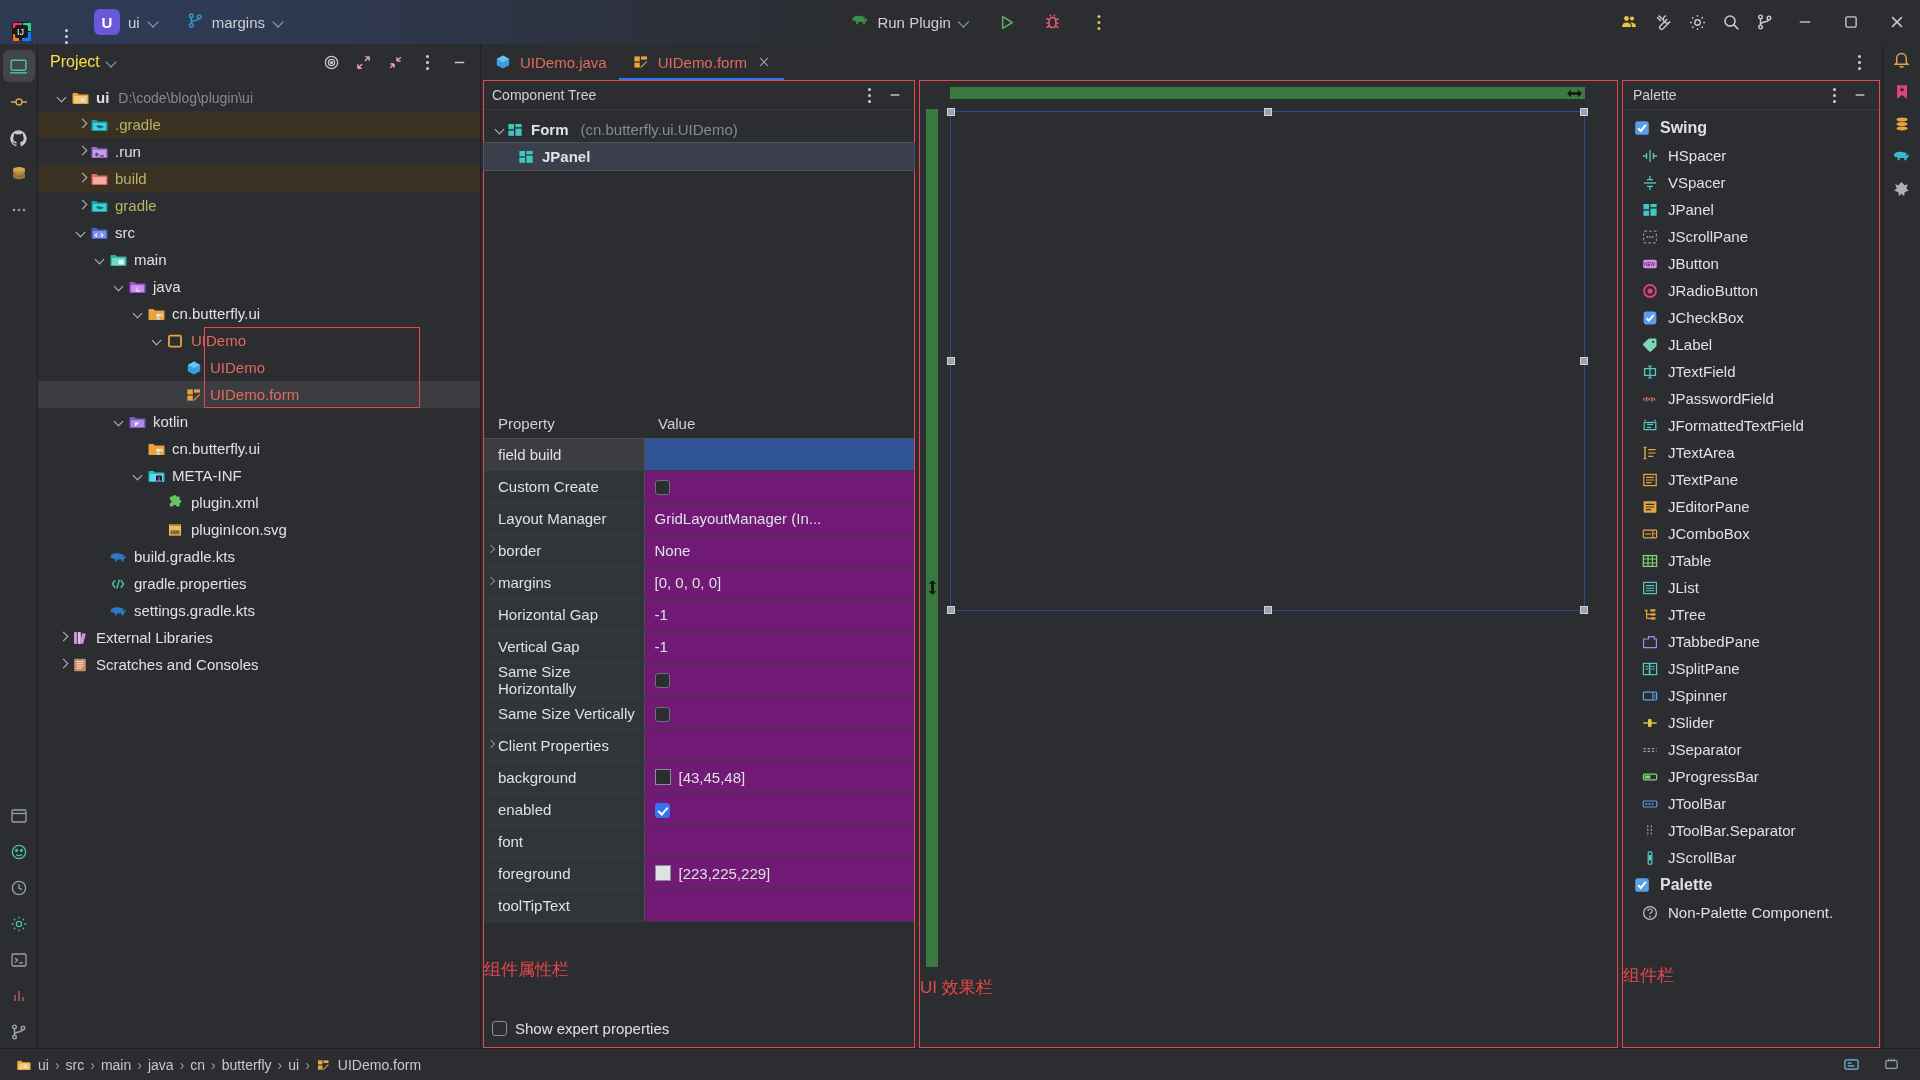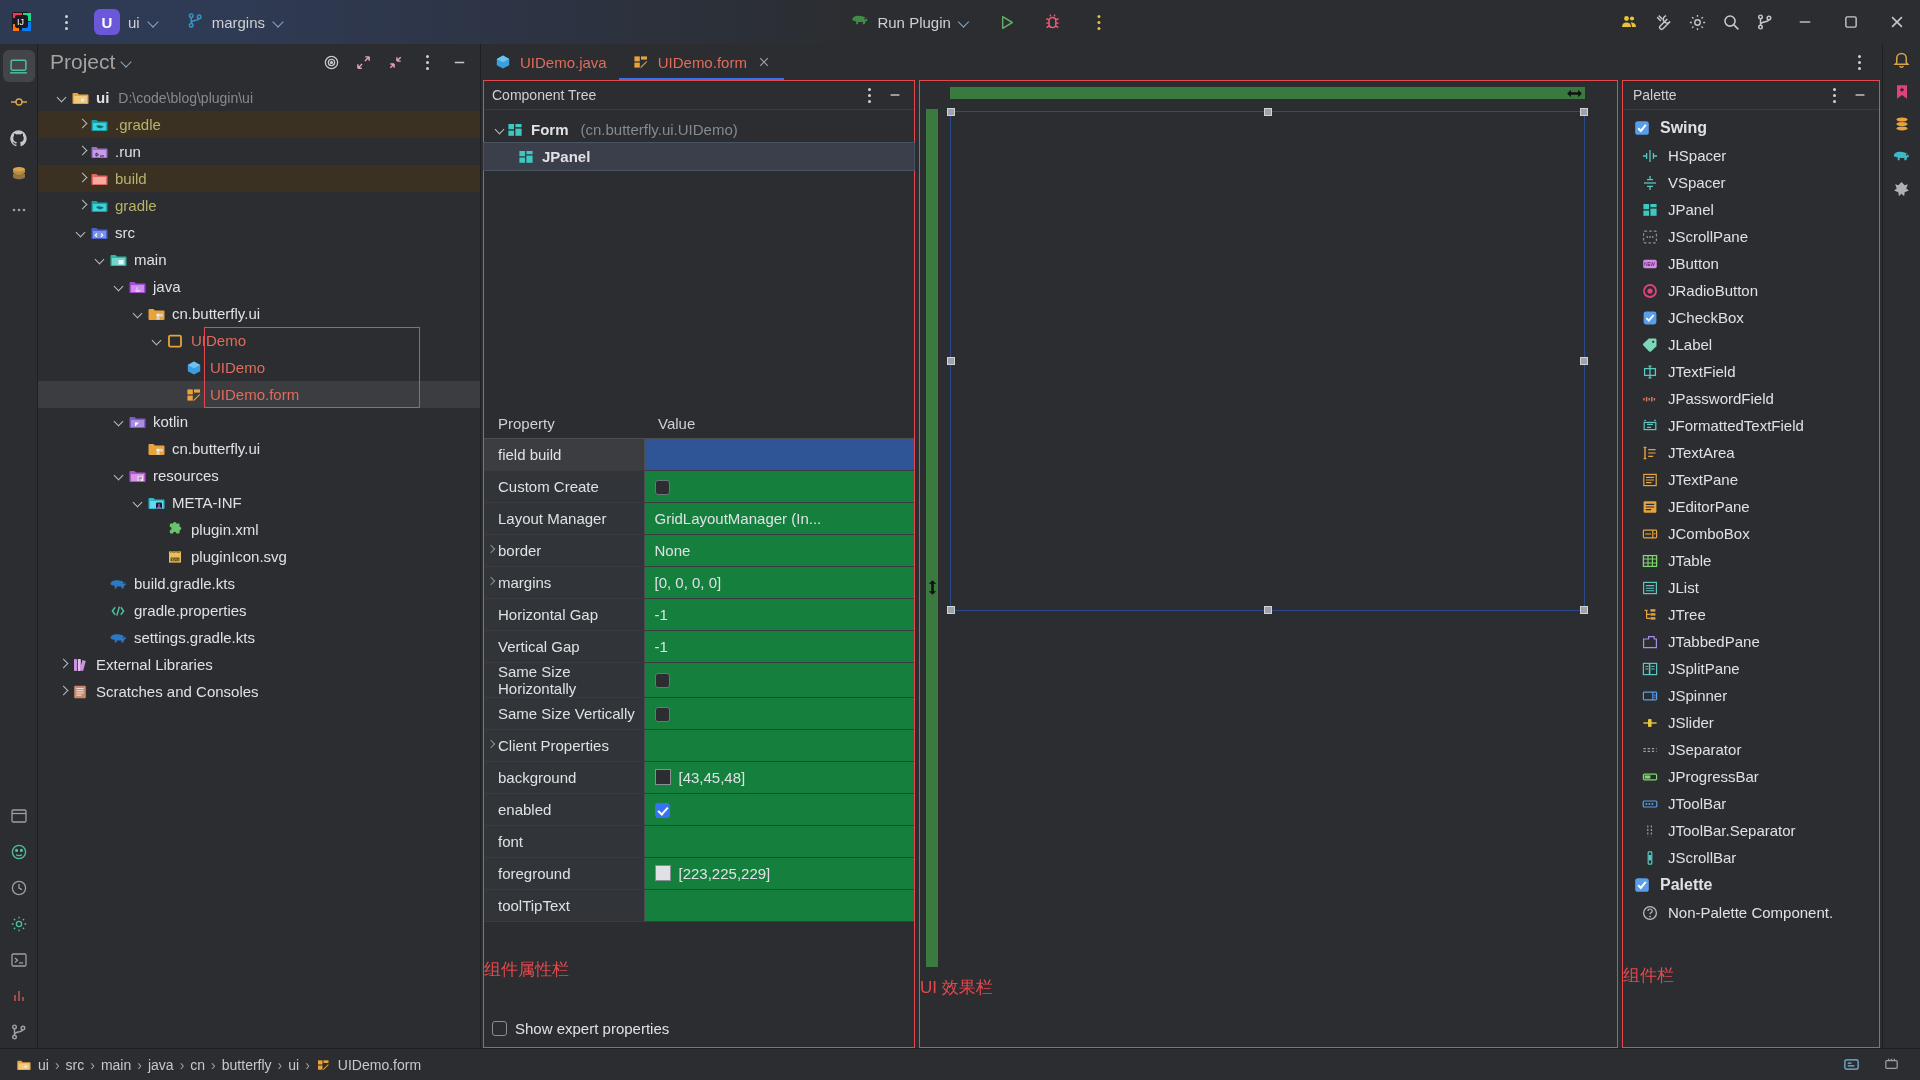--- a/index.html
+++ b/index.html
@@ -10,21 +10,21 @@
     font-family:"Liberation Sans", sans-serif;
     font-size:16px;
     -webkit-font-smoothing:antialiased;
   }
   
   #titlebar{
     height:44px; width:100%;
     background:linear-gradient(90deg,#2e3a52 0%,#2f3b54 12%,#2d3445 26%,#2b2d30 45%,#2b2d30 100%);
     display:flex; align-items:center; gap:0px; position:relative;
   }
-  .tb-ico{ width:44px; height:44px; display:flex; align-items:center; justify-content:center; }
+  .tb-ico{ width:44px; height:44px; display:flex; align-items:flex-end; justify-content:center; }
   .proj-chip{
     display:flex;align-items:center;gap:8px;padding:0 6px;height:32px;border-radius:6px;cursor:default;
   }
   .proj-square{
     width:26px;height:26px;border-radius:6px;background:#6b57d9;color:#fff;
     display:flex;align-items:center;justify-content:center;font-size:15px;font-weight:600;
   }
   .tb-text{ color:#ced0d6; font-size:15px; }
   .chev{ width:11px;height:11px;display:inline-block;position:relative;}
   .chev:before{content:"";position:absolute;left:1px;top:1px;width:7px;height:7px;border-right:1.6px solid #8aa7c4;border-bottom:1.6px solid #8aa7c4;transform:rotate(45deg);}
@@ -51,21 +51,21 @@
   }
   #rail .r-ico{width:32px;height:32px;display:flex;align-items:center;justify-content:center;border-radius:6px;}
   #rail .r-ico.active{background:#43454a;}
   #rail .spacer{flex:1;}
 
   
   #project{ width:443px; background:#2b2d30; border-right:1px solid #1e1f22; display:flex;flex-direction:column;}
   .panel-head{
     height:36px;display:flex;align-items:center;padding:0 8px 0 12px;gap:6px;flex-shrink:0;
   }
-  .panel-title{font-size:21px;color:#a3a3a3;}
+  .panel-title{font-size:16px;color:#fde047;}
   .ph-spacer{flex:1;}
   .ph-ico{width:26px;height:26px;display:flex;align-items:center;justify-content:center;border-radius:4px;}
   #tree{flex:1;overflow:hidden;padding-top:4px;font-size:15px;}
   .trow{display:flex;align-items:center;height:27px;padding-right:6px;white-space:nowrap;}
   .trow .tw{width:16px;height:16px;display:flex;align-items:center;justify-content:center;flex-shrink:0;}
   .tw .arrow{width:9px;height:9px;position:relative;display:block;}
   .tw .arrow.right:before{content:"";position:absolute;left:2px;top:0px;width:6px;height:6px;border-right:1.7px solid #b9bcc2;border-bottom:1.7px solid #b9bcc2;transform:rotate(-45deg);}
   .tw .arrow.down:before{content:"";position:absolute;left:0px;top:1px;width:6px;height:6px;border-right:1.7px solid #b9bcc2;border-bottom:1.7px solid #b9bcc2;transform:rotate(45deg);}
   .ticon{width:20px;height:18px;margin-right:6px;flex-shrink:0;display:flex;align-items:center;justify-content:center;}
   .tlabel{font-size:15px;}
@@ -97,21 +97,21 @@
 
   
   #props{flex:1;display:flex;flex-direction:column;min-height:0;}
   .ptable{width:100%;border-collapse:collapse;table-layout:fixed;font-size:15px;}
   .ptable th{
     text-align:left;font-weight:400;color:#cdd0d5;font-size:15px;height:28px;
     padding-left:14px;background:#2b2d30;border-bottom:1px solid #4b4d51;
   }
   .ptable td{height:32px;border-bottom:1px solid #393b40;color:#dfe1e5;}
   .ptable td.pname{padding-left:14px;background:#313438;border-right:1px solid #4b4d51;position:relative;}
-  .ptable td.pval{padding-left:10px;background:#15803d;}
+  .ptable td.pval{padding-left:10px;background:#701a75;}
   .ptable tr.selrow td.pname{background:#3b3d41;}
   .ptable tr.selrow td.pval{background:#2f5596;}
   .expander{position:absolute;left:2px;top:50%;transform:translateY(-50%);width:10px;height:10px;}
   .expander:before{content:"";position:absolute;left:2px;top:1px;width:5px;height:5px;border-right:1.5px solid #8d9096;border-bottom:1.5px solid #8d9096;transform:rotate(-45deg);}
   .cbox{width:15px;height:15px;border:1px solid #6f737a;border-radius:3px;background:#2b2d30;display:inline-block;vertical-align:middle;}
   .cbox.on{background:#3574f0;border-color:#3574f0;position:relative;}
   .cbox.on:after{content:"";position:absolute;left:4px;top:1px;width:4px;height:8px;border-right:2px solid #fff;border-bottom:2px solid #fff;transform:rotate(42deg);}
   .swatch{width:16px;height:16px;border:1px solid #8a8d93;display:inline-block;vertical-align:middle;margin-right:8px;}
   .pval-flex{display:flex;align-items:center;}
   .annot{color:#e5484d;font-size:17px;}
@@ -580,35 +580,20 @@
           <span class="tw"></span>
           <span class="ticon">
             <svg width="18" height="18" viewBox="0 0 18 18">
               <path d="M1.5 4 h5 l1.4 1.6 h8.6 a1 1 0 0 1 1 1 v7.4 a1 1 0 0 1-1 1 h-14 a1 1 0 0 1-1-1 v-9 a1 1 0 0 1 1-1 z" fill="#e8a33d"></path>
               <rect x="9.6" y="8.8" width="3" height="2.8" fill="#f4f4f4"></rect>
               <rect x="13.2" y="8.8" width="2.6" height="2.8" fill="#d8d8d8"></rect>
               <rect x="9.6" y="12.2" width="3" height="2.4" fill="#d8d8d8"></rect>
             </svg>
           </span>
           <span class="tlabel">cn.butterfly.ui</span>
-        </div>
-        <div class="trow">
-          <span style="display:inline-block;width:73px;flex-shrink:0"></span>
-          <span class="tw">
-            <span class="arrow down"></span>
-          </span>
-          <span class="ticon">
-            <svg width="18" height="18" viewBox="0 0 18 18">
-              <path d="M1.5 4 h5 l1.4 1.6 h8.6 a1 1 0 0 1 1 1 v7.4 a1 1 0 0 1-1 1 h-14 a1 1 0 0 1-1-1 v-9 a1 1 0 0 1 1-1 z" fill="#b158c9"></path>
-              <path d="M3 7 h13 v7 h-13 z" fill="#d894e8"></path>
-              <rect x="9.5" y="8.8" width="5.5" height="5.2" fill="#f2e6f7"></rect>
-              <path d="M10.5 10.2 h3.5 M10.5 11.6 h3.5 M10.5 13 h2.4" stroke="#a04fb8" stroke-width=".8"></path>
-            </svg>
-          </span>
-          <span class="tlabel">resources</span>
         </div>
         <div class="trow">
           <span style="display:inline-block;width:92px;flex-shrink:0"></span>
           <span class="tw">
             <span class="arrow down"></span>
           </span>
           <span class="ticon">
             <svg width="18" height="18" viewBox="0 0 18 18">
               <path d="M1.5 4 h5 l1.4 1.6 h8.6 a1 1 0 0 1 1 1 v7.4 a1 1 0 0 1-1 1 h-14 a1 1 0 0 1-1-1 v-9 a1 1 0 0 1 1-1 z" fill="#2eb8cf"></path>
               <path d="M3 7 h13 v7 h-13 z" fill="#63d8ea"></path>

